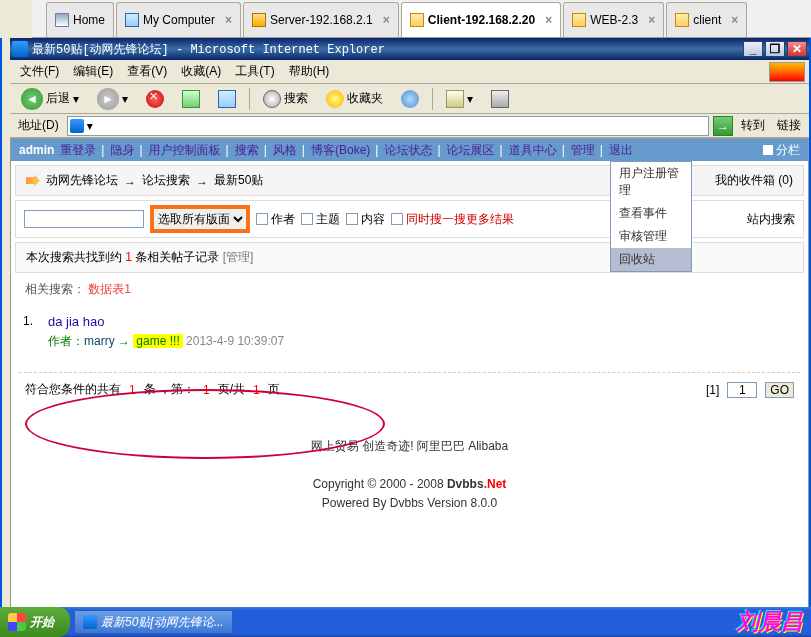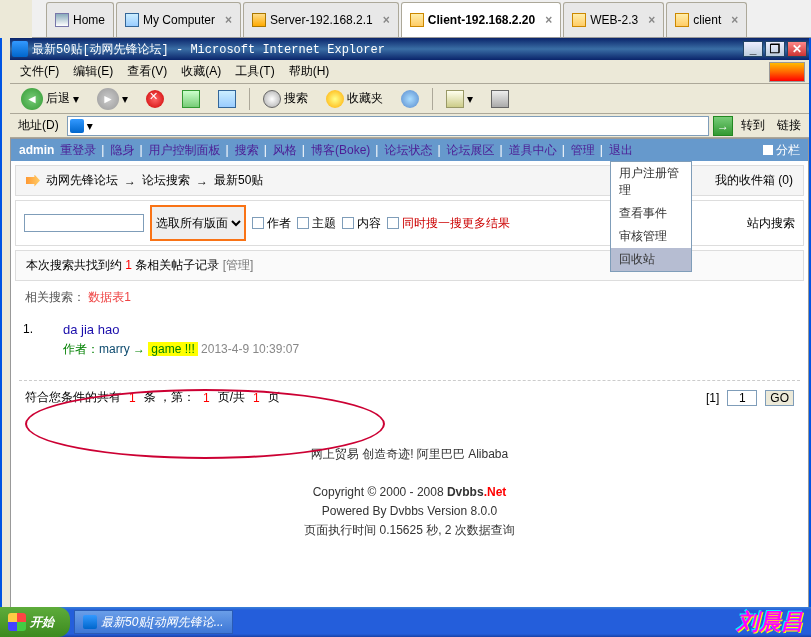--- a/index.html
+++ b/index.html
@@ -63,35 +63,35 @@
 .dropdown { position:absolute; top:22px; right:116px; background:#fff; border:1px solid #7f9db9; width:82px; z-index:10; }
 .dropdown div { padding:3px 8px; cursor:pointer; color:#333; }
 .dropdown div.hl { background:#b6bdd2; }
 
 .breadcrumb { background:#f5f5f5; padding:6px 10px; border:1px solid #ddd; margin:4px; display:flex; align-items:center; gap:6px; }
 .bc-arrow { width:14px; height:12px; display:inline-block; background:linear-gradient(90deg,#f93,#fc6); clip-path:polygon(0 20%,60% 20%,60% 0,100% 50%,60% 100%,60% 80%,0 80%); }
 .breadcrumb .spacer { flex:1; }
 
 .search-row { margin:4px; padding:4px 8px; border:1px solid #ddd; display:flex; align-items:center; gap:6px; }
 .search-row input[type=text] { border:1px solid #7f9db9; height:18px; padding:0 2px; width:120px; }
-.search-row select { border:2px solid #f97316; height:36px; }
+.search-row select { border:4px solid #f97316; height:28px; }
 .chk { width:12px; height:12px; border:1px solid #7f9db9; display:inline-block; vertical-align:middle; }
 .chklbl { display:inline-flex; align-items:center; gap:3px; cursor:pointer; }
 .multi { color:#cc0000; }
 
 .result-info { margin:4px; padding:6px 10px; border:1px solid #ddd; background:#fafafa; }
 .result-info .red { color:#f00; }
 .result-info .mg { color:#777; }
 
 .related { margin:8px 14px; color:#555; }
 .related a { color:#ef4444; cursor:pointer; }
 
 .result-item { margin:10px 14px; position:relative; padding:6px 0; }
 .result-item .num { position:absolute; left:-2px; top:6px; }
-.result-item .body { margin-left:38px; }
+.result-item .body { margin-left:23px; }
 .result-item .title { color:#1a0dab; font-size:13px; }
 .result-item .meta { margin-top:4px; }
 .result-item .auth { color:#008000; }
 .marry { color:#0c4a6e; }
 .arrow-g { color:#008000; }
 .game { background:#ffff00; color:#008000; padding:0 3px; }
 .ts { color:#888; }
 
 .ellipse-annot { position:absolute; left:14px; top:250px; width:360px; height:70px; border:2px solid #cc0033; border-radius:50%/50%; pointer-events:none; }
 .dash-line { border-top:1px dashed #ccc; margin:16px 8px 8px; }
@@ -336,21 +336,20 @@
       <span>[1]</span>
       <input value="1" style="">
       <span class="go">GO</span>
     </div>
 
     <div class="promo">网上贸易 创造奇迹! 阿里巴巴 Alibaba</div>
 
     <div class="footer">
       <div><span>Copyright © 2000 - 2008 </span><span class="dv">Dvbbs</span><span class="net">.Net</span></div>
       <div>Powered By Dvbbs Version 8.0.0</div>
-      <div>页面执行时间 0.15625 秒, 2 次数据查询</div>
     </div>
   </div>
 
   <div class="statusbar">
     <div class="seg" style="flex:1"></div>
     <div class="seg" style="width:20px"></div>
     <div class="seg" style="width:20px"></div>
     <div class="seg" style="width:20px"></div>
     <div class="seg" style="width:20px"></div>
     <div class="seg">

